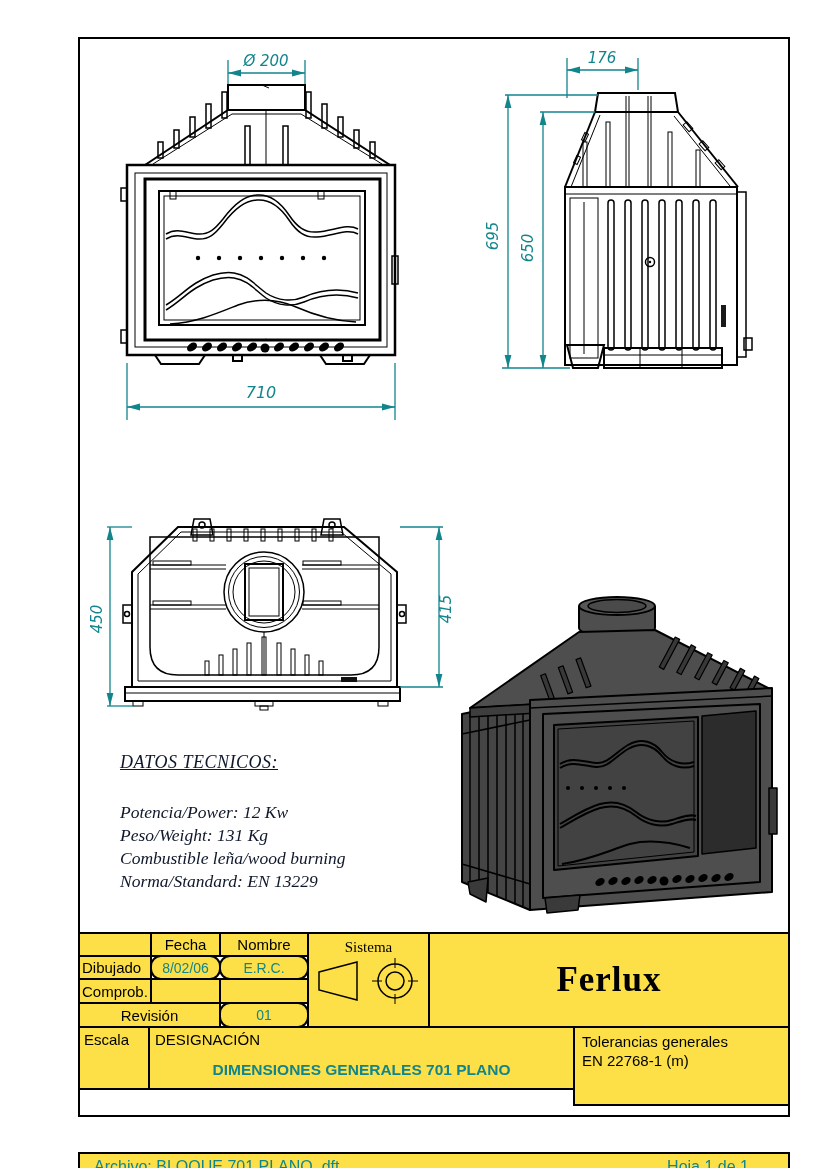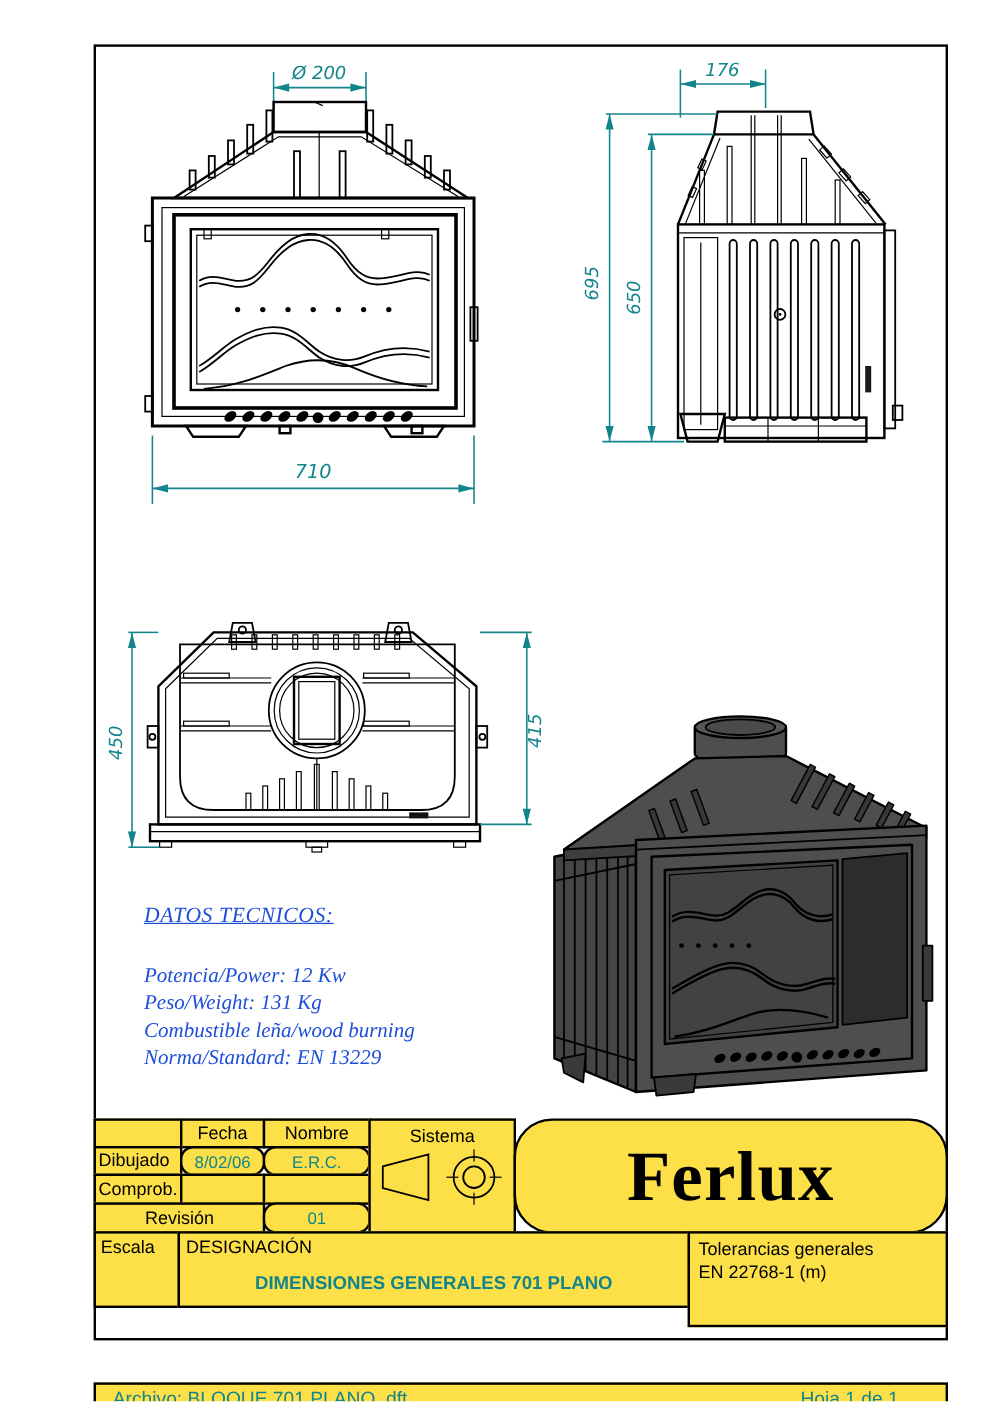--- a/index.html
+++ b/index.html
@@ -10,34 +10,34 @@
   svg { position:absolute; overflow:visible; }
   .dimtxt { fill:#12858C; font:italic 15px "DejaVu Sans", sans-serif; }
   .dimline { stroke:#12858C; stroke-width:1.3; fill:none; }
   .dimarrow { fill:#12858C; stroke:none; }
   .ln  { stroke:#000; fill:none; }
   .w1  { stroke-width:1; } .w15 { stroke-width:1.5; } .w2 { stroke-width:2; }
   .w25 { stroke-width:2.5; } .w3 { stroke-width:3; }
   .blk { fill:#000; stroke:none; }
 
   .tech { position:absolute; left:120px; top:752px; width:330px;
-          font-family:"Liberation Serif", serif; font-style:italic; color:#1d4ed8; }
+          font-family:"Liberation Serif", serif; font-style:italic; color:#0f172a; }
   .tech .t-title { font-size:18px; text-decoration:underline; margin-bottom:28px; letter-spacing:.5px; }
   .tech .t-line  { font-size:17.5px; line-height:1.32; }
 
   .tb-cell { position:absolute; border:2px solid #000; box-sizing:border-box;
              display:flex; align-items:center; font-size:15px; color:#000; background:#fde047; }
   .c-center { justify-content:center; }
   .c-left   { padding-left:2px; }
   .teal { color:#12858C; }
   .sm { font-size:14px;border-radius:11px; }
   .sistema-cell { flex-direction:column; justify-content:flex-start; }
-  .sistema-label { margin-top:5px; font-size:15px; }
+  .sistema-label { margin-top:5px; font-size:15px;font-family:Liberation Serif, serif; }
   .brand-cell { justify-content:center; font-family:"Liberation Serif", serif;
-                font-weight:bold; font-size:59px; letter-spacing:1px;border-radius:32px; }
+                font-weight:bold; font-size:35px; letter-spacing:1px; }
   .desig-cell { position:relative; }
   .desig-label { position:absolute; top:3px; left:5px; font-size:15px; }
   .desig-value { position:absolute; bottom:9px; left:0; width:100%; text-align:center;
                  font-weight:bold; font-size:15.5px; }
   .toler-cell { flex-direction:column; align-items:flex-start; justify-content:flex-start;
                 padding:5px 0 0 7px; font-size:15px; line-height:1.25; }
   .archivo-cell { position:relative; }
   .archivo-text { position:absolute; left:14px; top:4px; font-size:16px; }
   .hoja-text { position:absolute; left:548px; top:4px; width:160px; text-align:center; font-size:16px; }
 </style>

